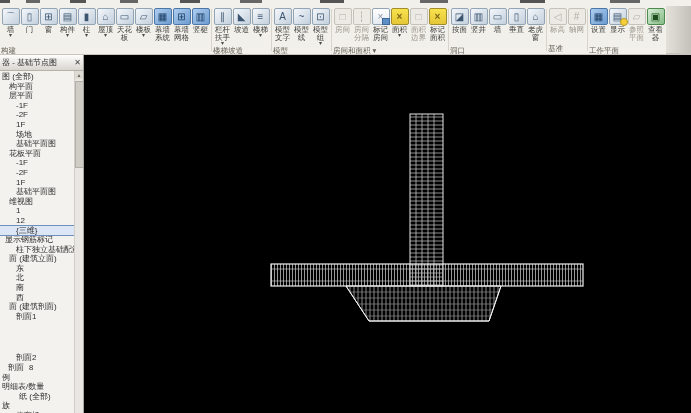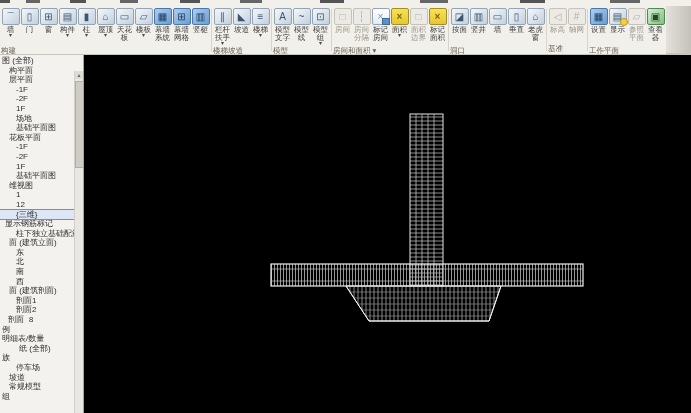--- a/index.html
+++ b/index.html
@@ -269,20 +269,24 @@
     <span class="arrow"></span>
   </div>
         </div>
       <div class="grouplabel">工作平面</div>
     </div>
     <div class="rfill"></div>
   </div>
 
   <div class="main">
     <div class="browser">
+      <div class="bheader">
+        <span>器 - 基础节点图</span>
+        <span class="bclose">✕</span>
+      </div>
       <div class="tree">
           <div class="titem" style="padding-left: 2px;">
     <span class="tlabel">图 (全部)</span>
   </div>
           <div class="titem" style="padding-left: 9px;">
     <span class="tlabel">构平面</span>
   </div>
           <div class="titem" style="padding-left: 9px;">
     <span class="tlabel">层平面</span>
   </div>
@@ -348,21 +352,21 @@
   </div>
           <div class="titem" style="padding-left: 16px;">
     <span class="tlabel">西</span>
   </div>
           <div class="titem" style="padding-left: 9px;">
     <span class="tlabel">面 (建筑剖面)</span>
   </div>
           <div class="titem" style="padding-left: 16px;">
     <span class="tlabel">剖面1</span>
   </div>
-          <div class="titem" style="padding-left: 16px;">
+          <div class="titem" style="padding-left: 16px; margin-top: 32px;">
     <span class="tlabel">剖面2</span>
   </div>
           <div class="titem" style="padding-left: 8px; font-family: Liberation Mono, monospace;">
     <span class="tlabel">剖面 8</span>
   </div>
           <div class="titem" style="padding-left: 2px;">
     <span class="tlabel">例</span>
   </div>
           <div class="titem" style="padding-left: 2px;">
     <span class="tlabel">明细表/数量</span>

